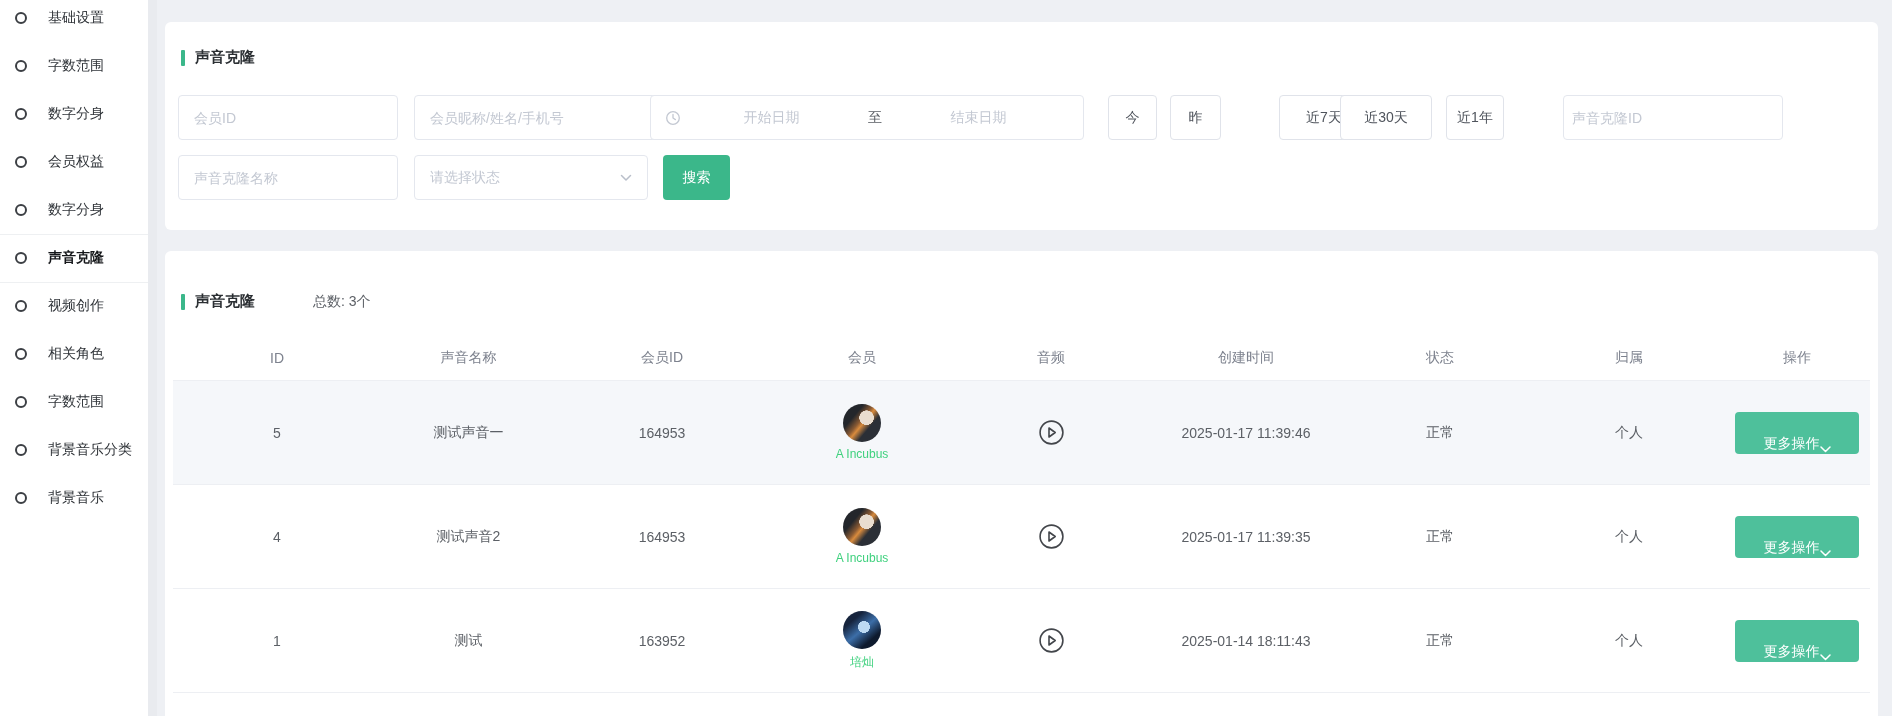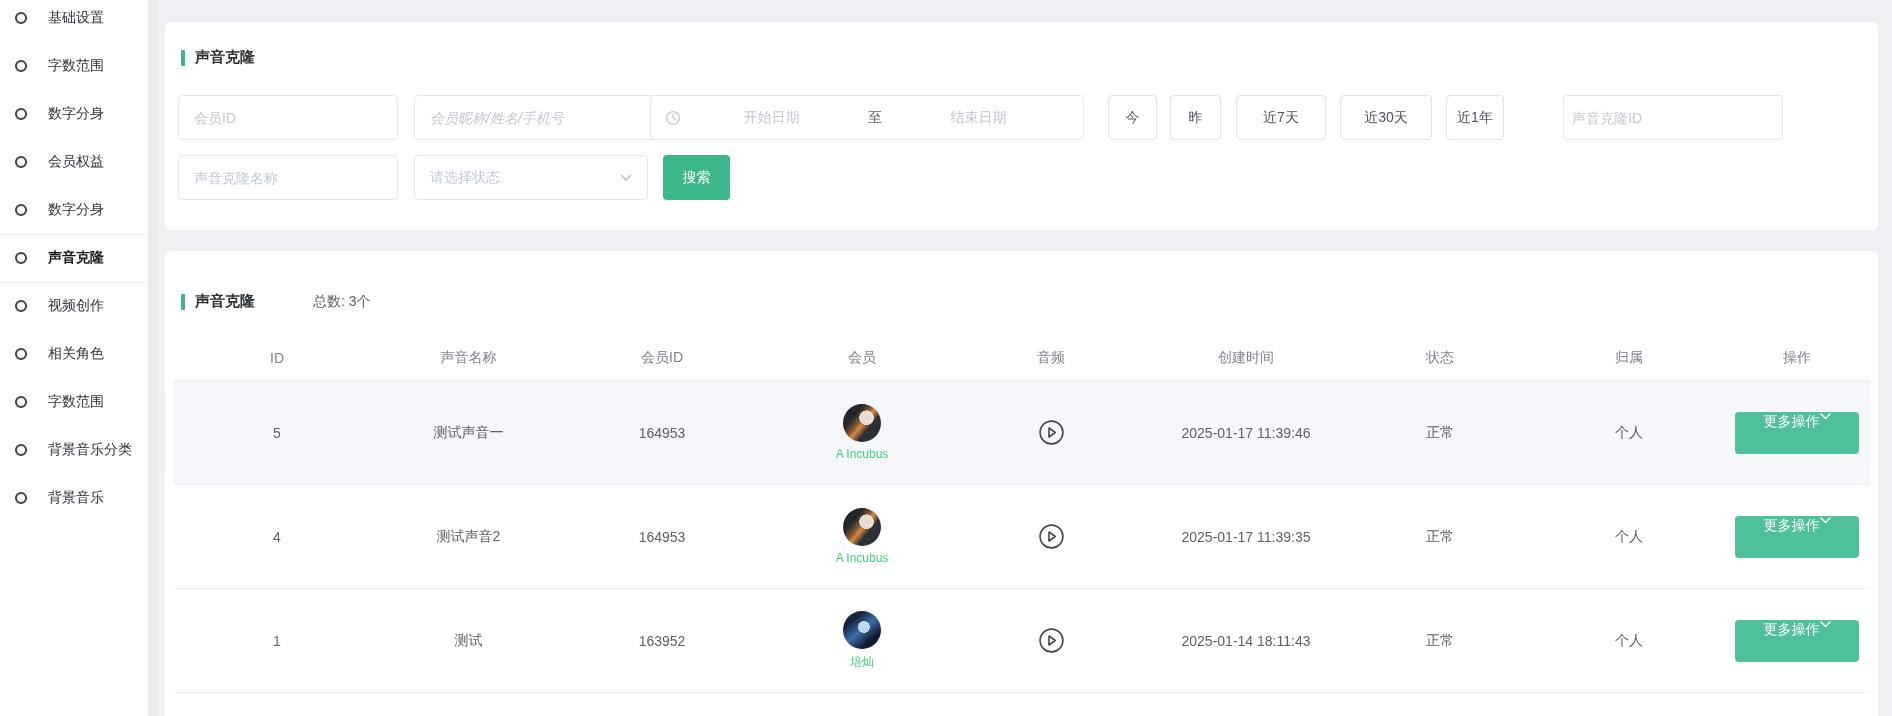--- a/index.html
+++ b/index.html
@@ -59,21 +59,21 @@
   .avatar{width:38px;height:38px;border-radius:50%;flex:none}
   .avatar.fox{background:
       radial-gradient(circle at 62% 36%, #e9ddcf 0 21%, rgba(0,0,0,0) 22%),
       linear-gradient(130deg,#23262b 30%,#8a5a33 45%,#d98b3d 52%,#2b2f36 66%)}
   .avatar.blue{background:
       radial-gradient(circle at 55% 42%, #bcd9f2 0 19%, rgba(0,0,0,0) 20%),
       linear-gradient(140deg,#16243d 25%,#3c6ea8 50%,#0e1a2e 75%)}
   .member-name{font-size:12px;color:var(--link-green)}
   .play-btn{display:flex;align-items:center;justify-content:center;cursor:pointer;background:none;border:none;padding:0}
   .more-btn{width:124px;height:42px;border:none;border-radius:4px;background:var(--button-green);
-        color:#fff;font-size:14px;display:flex;align-items:flex-start;justify-content:center;cursor:pointer}
+        color:#fff;font-size:14px;display:flex;align-items:flex-end;justify-content:center;cursor:pointer}
 
   
   .dropdown{position:absolute;left:1769px;top:472px;width:104px;height:100px;background:#fff;
         border:1px solid #eceef3;border-radius:4px;box-shadow:0 2px 12px rgba(0,0,0,.10);z-index:20}
   .dropdown .arrow{position:absolute;top:-5px;left:42px;width:9px;height:9px;background:#fff;
         border-left:1px solid #eceef3;border-top:1px solid #eceef3;transform:rotate(45deg)}
   .dd-item{height:38px;display:flex;align-items:center;padding-left:21px;font-size:14px;color:#5c6066;cursor:pointer}
   .dd-item:first-of-type{margin-top:8px}
 </style>
 </head>
@@ -131,37 +131,37 @@
   </nav>
   <div class="scrollstrip"></div>
 
   <section class="card card1">
     <div class="card-header">
       <span class="accent-bar"></span>
       <span class="card-title">声音克隆</span>
     </div>
 
     <input class="ctl" style="left: 13px; top: 73px; width: 220px;" placeholder="会员ID">
-    <input class="ctl" style="left: 249px; top: 73px; width: 244px; font-style: italic;" placeholder="会员昵称/姓名/手机号">
+    <input class="ctl" style="left: 249px; top: 73px; width: 244px;" placeholder="会员昵称/姓名/手机号">
 
     <div class="ctl daterange" style="left:485px;top:73px;width:434px">
       <span style="display:flex">
         <svg width="16" height="16" viewBox="0 0 16 16">
             <circle cx="8" cy="8" r="6.3" fill="none" stroke="#c3c8d2" stroke-width="1.3"></circle>
             <path d="M8 4.5V8l2.4 1.6" fill="none" stroke="#c3c8d2" stroke-width="1.3" stroke-linecap="round"></path>
           </svg>
       </span>
       <span class="ph">开始日期</span>
       <span class="to">至</span>
       <span class="ph">结束日期</span>
     </div>
 
     <button class="qbtn" style="left:943px;top:73px;width:49px">今</button>
     <button class="qbtn" style="left:1005px;top:73px;width:51px">昨</button>
-    <button class="qbtn" style="left:1071px;top:73px;width:90px">近7天</button>
+    <button class="qbtn" style="left:1114px;top:73px;width:90px">近7天</button>
     <button class="qbtn" style="left:1175px;top:73px;width:92px">近30天</button>
     <button class="qbtn" style="left:1281px;top:73px;width:58px">近1年</button>
 
     <input class="ctl" style="left: 1398px; top: 73px; width: 220px; padding-left: 8px;" placeholder="声音克隆ID">
     <input class="ctl" style="left: 13px; top: 133px; width: 220px;" placeholder="声音克隆名称">
 
     <div class="ctl selectbox" style="left:249px;top:133px;width:234px">
       <span>请选择状态</span>
       <span class="chev">
         <svg width="12" height="8" viewBox="0 0 12 8">

